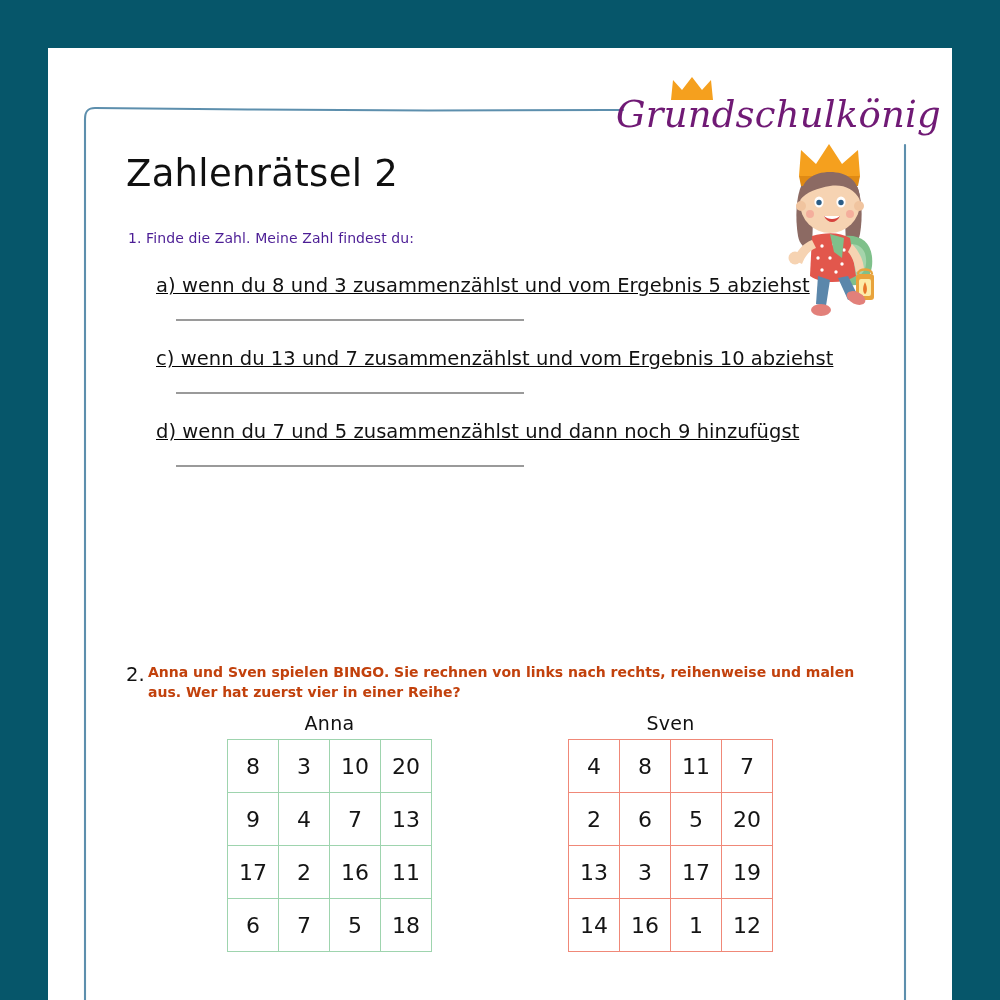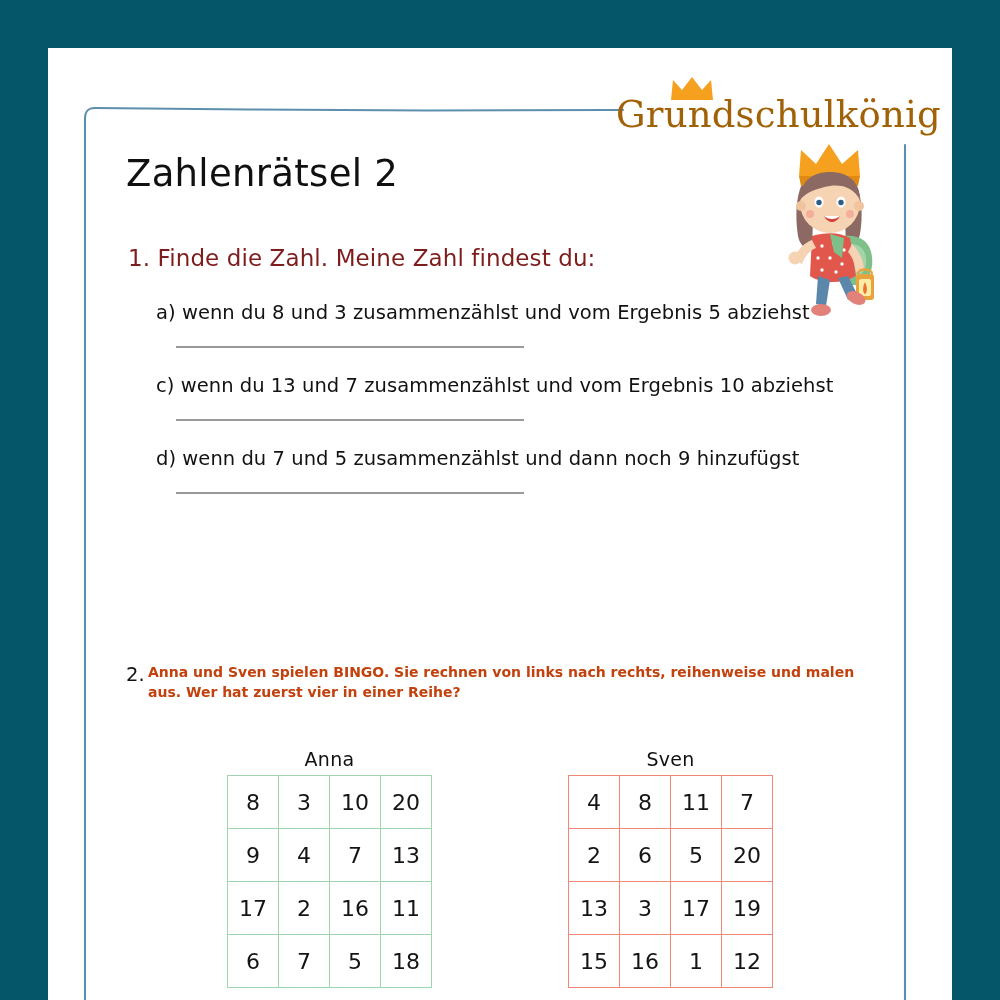--- a/index.html
+++ b/index.html
@@ -48,23 +48,24 @@
     top: 0px;
     width: 44px;
     height: 26px;
   }
   #logo-text {
     position: absolute;
     left: 0px;
     top: 17px;
     width: 310px;
     font-family: "DejaVu Serif", serif;
+    font-style: italic;
     font-size: 37px;
     letter-spacing: 0.2px;
-    color: #a16207;
+    color: #701a75;
     white-space: nowrap;
   }
 
   
   #title {
     position: absolute;
     left: 78px;
     top: 104px;
     font-family: "DejaVu Sans", sans-serif;
     font-size: 37px;
@@ -75,30 +76,30 @@
   }
 
   
   #q1 {
     position: absolute;
     left: 80px;
     top: 181px;
     width: 720px;
   }
   .qline {
-    font-size: 23px;
-    color: #7f1d1d;
+    font-size: 14px;
+    color: #4c1d95;
     line-height: 1.38;
     letter-spacing: 0.1px;
-    margin-top: 14px;
   }
   .subitem {
     position: relative;
     margin-left: 28px;
     margin-top: 26px;
+    text-decoration: underline;
   }
   .subitem .subtext {
     font-size: 19.5px;
     color: #121212;
     letter-spacing: 0.05px;
     white-space: nowrap;
   }
   .answer-rule {
     margin-left: 20px;
     margin-top: 22px;
@@ -126,21 +127,21 @@
     position: absolute;
     left: 0; top: 0;
     font-size: 19.5px;
     color: #121212;
   }
 
   
   #bingo-area {
     position: absolute;
     left: 0;
-    top: 700px;
+    top: 664px;
     width: 904px;
     height: 252px;
   }
   .bingo-block {
     position: absolute;
     top: 0;
   }
   .bingo-name {
     text-align: center;
     font-size: 19px;
@@ -319,21 +320,21 @@
           <td>5</td>
           <td>20</td>
         </tr>
         <tr>
           <td>13</td>
           <td>3</td>
           <td>17</td>
           <td>19</td>
         </tr>
         <tr>
-          <td>15</td>
+          <td>14</td>
           <td>16</td>
           <td>1</td>
           <td>12</td>
         </tr>
       </tbody>
         </table>
     </div>
 
   </div>
 

